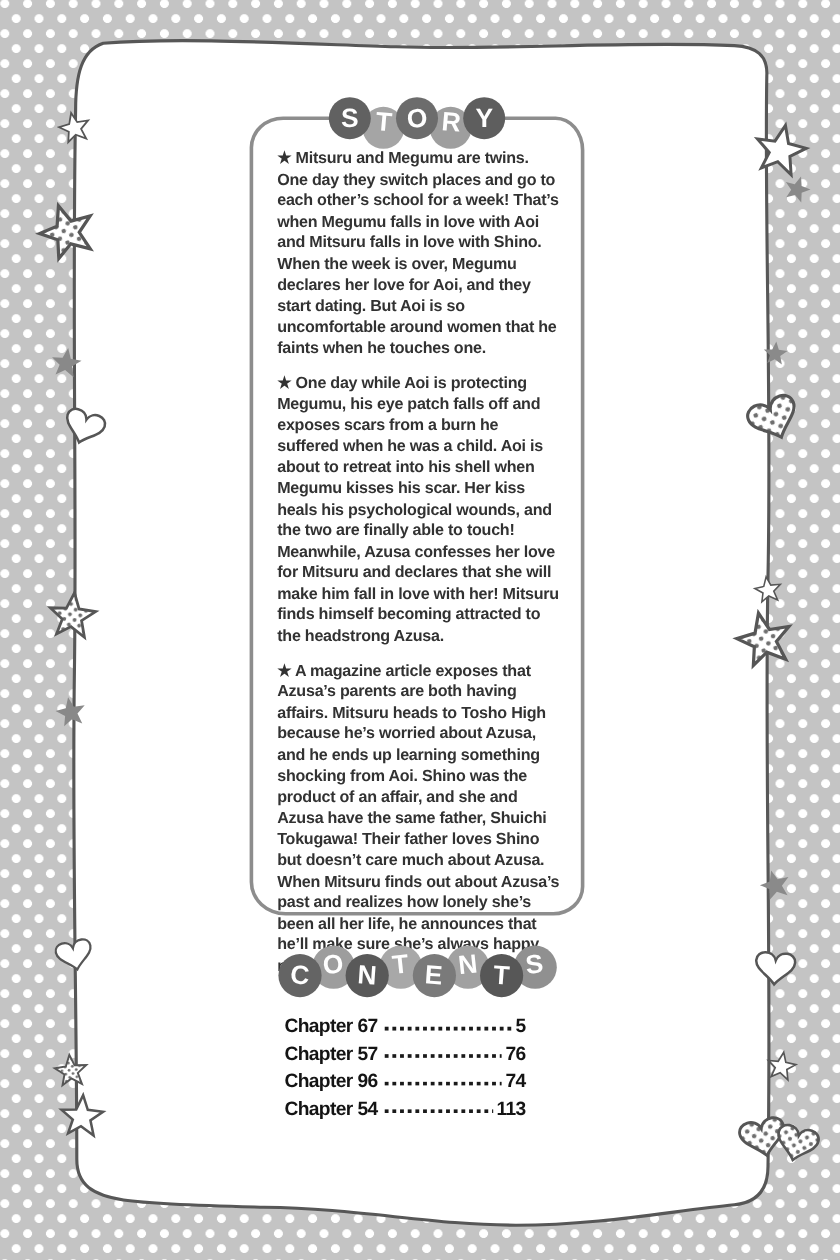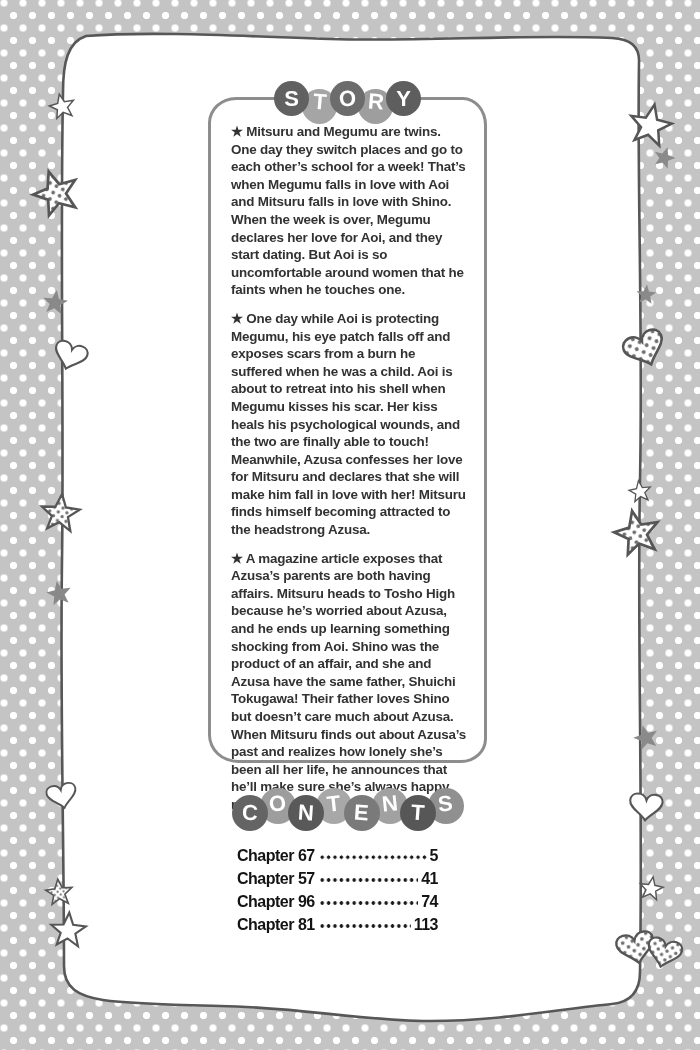--- a/index.html
+++ b/index.html
@@ -158,29 +158,29 @@
     </div>
     <div class="chapter-list">
       <div class="chapter-row">
         <span class="chapter-label">Chapter 67</span>
         <span class="leader"></span>
         <span class="chapter-page">5</span>
       </div>
       <div class="chapter-row">
         <span class="chapter-label">Chapter 57</span>
         <span class="leader"></span>
-        <span class="chapter-page">41</span>
+        <span class="chapter-page">76</span>
       </div>
       <div class="chapter-row">
         <span class="chapter-label">Chapter 96</span>
         <span class="leader"></span>
         <span class="chapter-page">74</span>
       </div>
       <div class="chapter-row">
-        <span class="chapter-label">Chapter 81</span>
+        <span class="chapter-label">Chapter 54</span>
         <span class="leader"></span>
         <span class="chapter-page">113</span>
       </div>
     </div>
   </div>
 
   <svg class="deco" style="left:47px;top:92px;width:30px;height:30px;transform:rotate(-12deg)" viewBox="-24 -24 48 48">
       <use href="#star" fill="#ffffff" stroke="#565656" stroke-width="2.4"></use>
     </svg>
   <svg class="deco" style="left:29px;top:167px;width:54px;height:54px;transform:rotate(-18deg)" viewBox="-24 -24 48 48">

